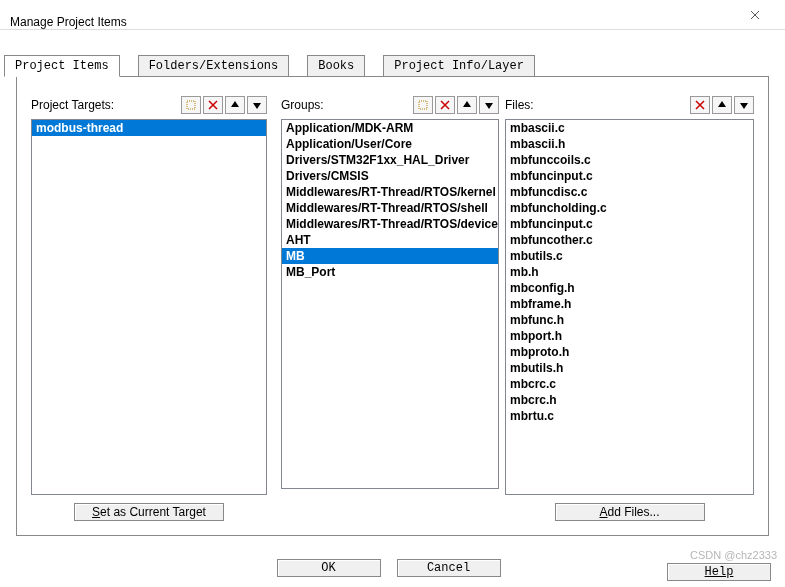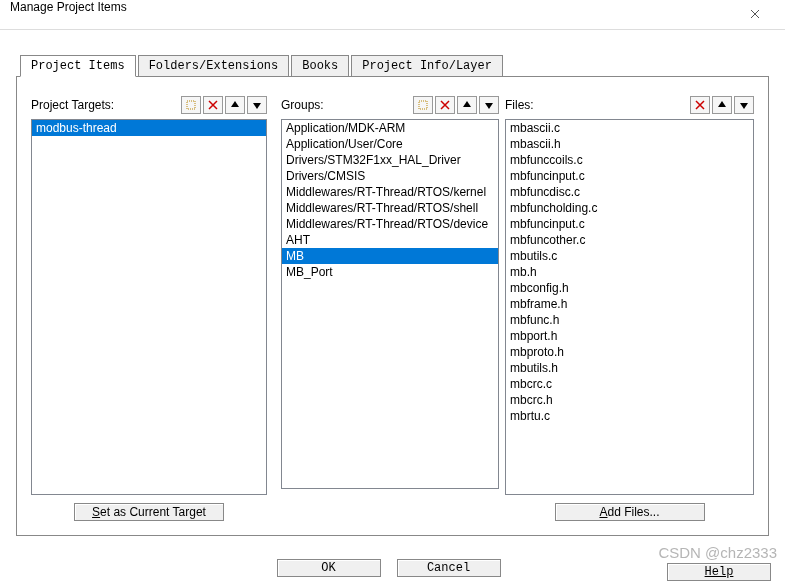--- a/index.html
+++ b/index.html
@@ -9,35 +9,35 @@
     background: #fff;
     width: 785px;
     height: 587px;
     overflow: hidden;
     position: relative;
     color: #000;
   }
   .titlebar {
     height: 30px;
     display: flex;
-    align-items: flex-start;
+    align-items: flex-end;
     padding: 0 10px;
     border-bottom: 1px solid #ddd;
   }
   .titlebar .title { flex: 1; font-size: 12px; }
   .close-btn {
     width: 40px; height: 28px;
     display: flex; align-items: center; justify-content: center;
     font-size: 14px; color: #555;
   }
   .tabstrip {
-    margin: 24px 0 0 20px;
+    margin: 24px 0 0 4px;
     display: flex;
     align-items: flex-end;
-    gap: 2px;
+    gap: 18px;
   }
   .tab {
     padding: 3px 10px 3px 10px;
     border: 1px solid #888;
     background: #f0f0f0;
     font-family: "Courier New", monospace;
     font-size: 12px;
     position: relative;
     top: 1px;
   }
@@ -80,20 +80,21 @@
     background: #fff;
     flex: 1;
     overflow: hidden;
     position: relative;
     margin-top: 2px;
   }
   .listbox-inner {
     position: absolute; inset: 0; overflow-y: scroll;
     font-family: Tahoma, Arial, sans-serif;
     font-size: 12px;
+    font-weight: bold;
   }
   .col.targets .listbox-inner,
   .col.groups .listbox-inner { overflow-y: hidden; }
   .listitem {
     padding: 1px 4px;
     white-space: nowrap;
     overflow: hidden;
   }
   .listitem.selected {
     background: #0078d7;
@@ -130,21 +131,21 @@
     position: absolute;
     right: 14px;
     bottom: 6px;
     font-family: "Courier New", monospace;
     text-decoration: underline;
     min-width: 104px;
   }
   .watermark {
     position: absolute;
     right: 8px; bottom: 26px;
-    font-size: 15px;
+    font-size: 11px;
     color: rgba(120,120,120,0.55);
     pointer-events: none;
   }
   
   .listbox-inner::-webkit-scrollbar { width: 16px; }
   .listbox-inner::-webkit-scrollbar-track { background: #f0f0f0; }
   .listbox-inner::-webkit-scrollbar-thumb { background: #c0c0c0; border: 1px solid #a0a0a0; }
   u { text-decoration: underline; }
 </style>
 </head>

